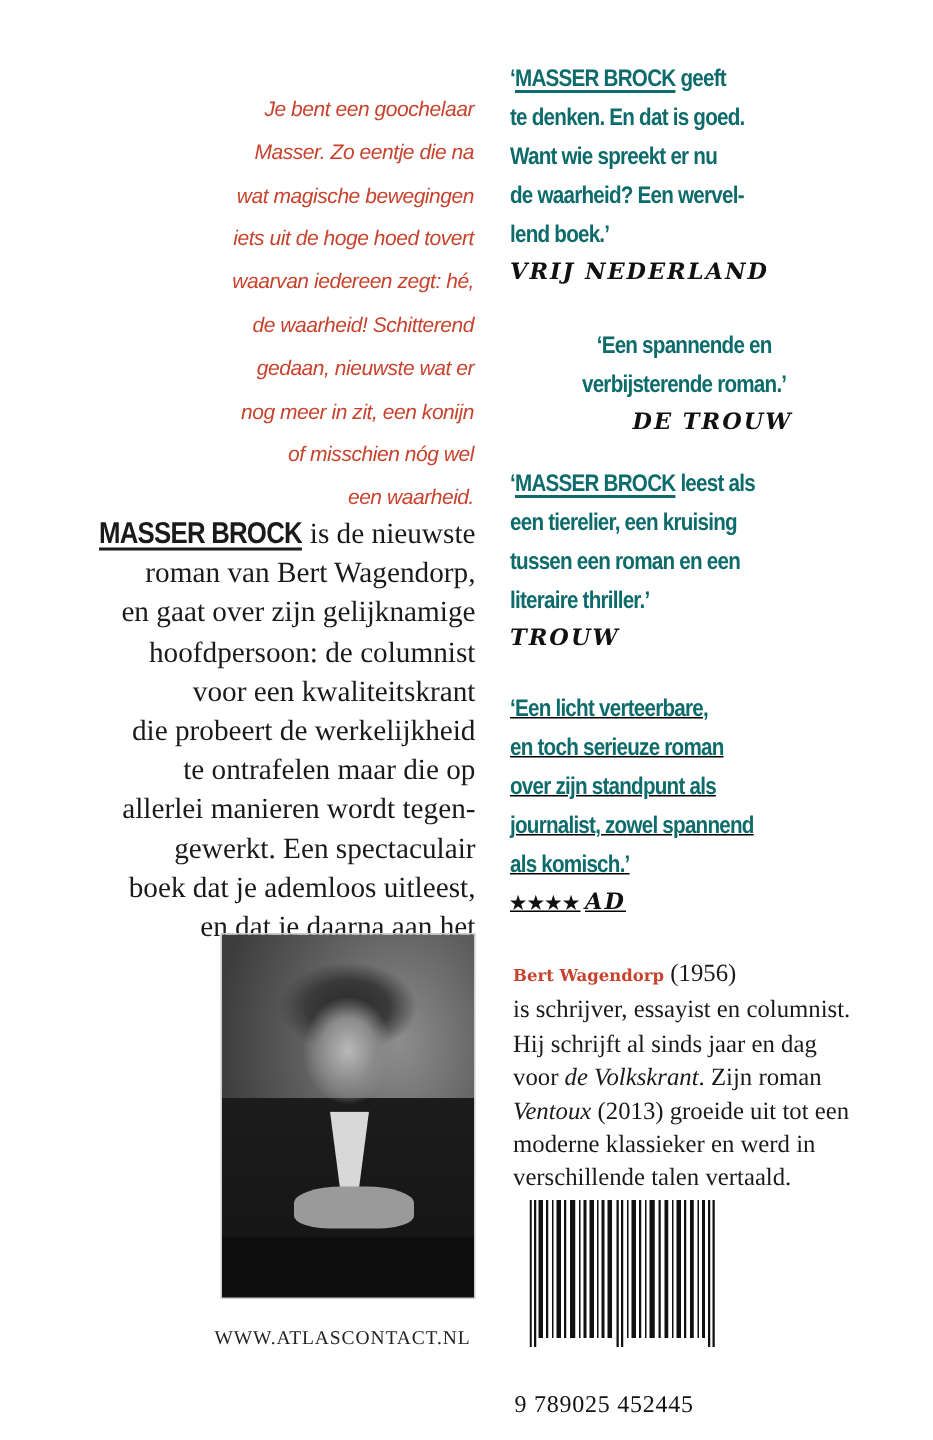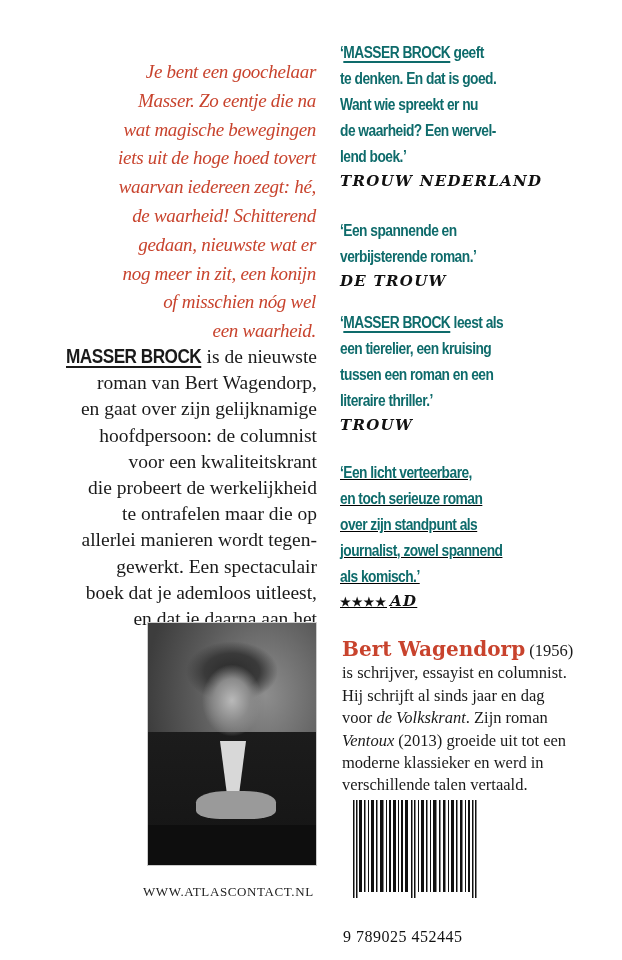--- a/index.html
+++ b/index.html
@@ -3,22 +3,22 @@
 <meta charset="utf-8">
 <style>
   html, body { margin:0; padding:0; }
   body { width:622px; height:960px; background:#ffffff; position:relative; overflow:hidden; }
   .abs { position:absolute; }
 
   
   .red-quote {
     left:40px; top:58px; width:276px;
     text-align:right;
-    font-family:Liberation Serif, serif; font-style:italic;
-    color:#c8432d; font-size:19px; line-height:28.8px;
+    font-family:Liberation Sans, sans-serif; font-style:italic;
+    color:#c8432d; font-size:14px; line-height:28.8px;
     letter-spacing:-0.3px;
   }
   .red-quote .ln { display:block; white-space:nowrap; }
 
   
   .body-text {
     left:30px; top:343px; width:287px;
     text-align:right;
     font-family:"Liberation Serif", serif;
     color:#1a1a1a; font-size:19.5px; line-height:26.2px;
@@ -64,21 +64,21 @@
   .photo .table { position:absolute; left:0; bottom:0; width:100%; height:40px; background:#0e0e0e; }
 
   
   .bio {
     left:342px; top:638px; width:270px;
     font-family:"Liberation Serif", serif;
     color:#1a1a1a; font-size:16.5px; line-height:22.4px;
   }
   .bio .ln { display:block; white-space:nowrap; }
   .bio .name {
-    font-family:"DejaVu Serif", serif; font-weight:bold; color:#c8432d; font-size:20px;
+    font-family:"DejaVu Serif", serif; font-weight:bold; color:#c8432d; font-size:11px;
   }
 
   
   .barcode { left:343px; top:800px; width:136px; height:105px; }
   .barcode .bars { position:absolute; left:10px; top:0; width:124px; height:98px; }
   .barcode .digits {
     position:absolute; left:0; top:100px; width:140px;
     font-family:"Liberation Serif", serif; font-size:16px; color:#111; letter-spacing:0.5px;
     white-space:nowrap;
     margin-top:28px;
@@ -121,24 +121,24 @@
 </div>
 
 <div class="abs teal-block" style="top:40px;">
   <div class="teal">
     <span class="ln"><span>‘</span><span class="u">MASSER BROCK</span><span> geeft</span></span>
     <span class="ln">te denken. En dat is goed.</span>
     <span class="ln">Want wie spreekt er nu</span>
     <span class="ln">de waarheid? Een wervel-</span>
     <span class="ln">lend boek.’</span>
   </div>
-  <span class="source">TROUW NEDERLAND</span>
-</div>
-
-<div class="abs teal-block" style="top:218px;">
+  <span class="source">VRIJ NEDERLAND</span>
+</div>
+
+<div class="abs teal-block" style="top:218px;text-align:center;">
   <div class="teal">
     <span class="ln">‘Een spannende en</span>
     <span class="ln">verbijsterende roman.’</span>
   </div>
   <span class="source">DE TROUW</span>
 </div>
 
 <div class="abs teal-block" style="top:310px;">
   <div class="teal">
     <span class="ln"><span>‘</span><span class="u">MASSER BROCK</span><span> leest als</span></span>

